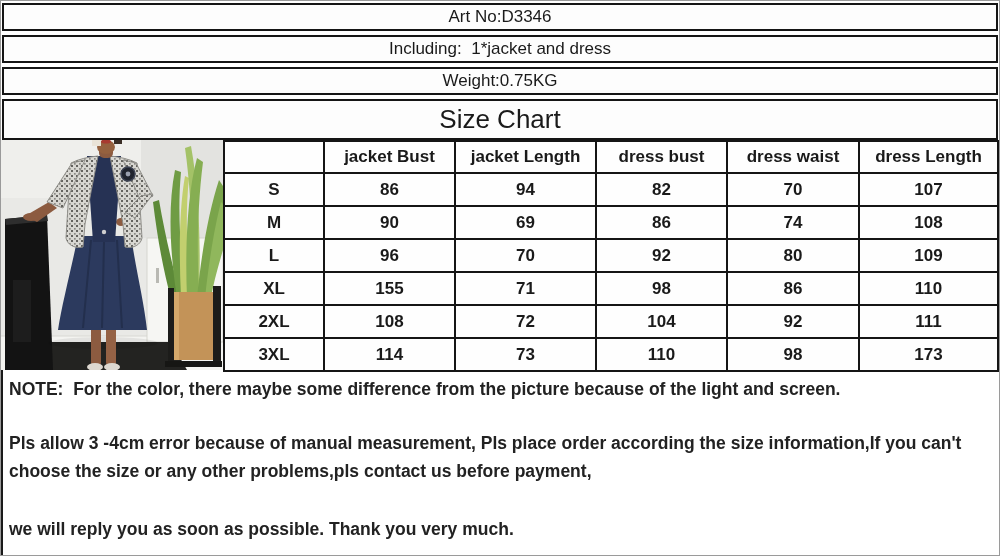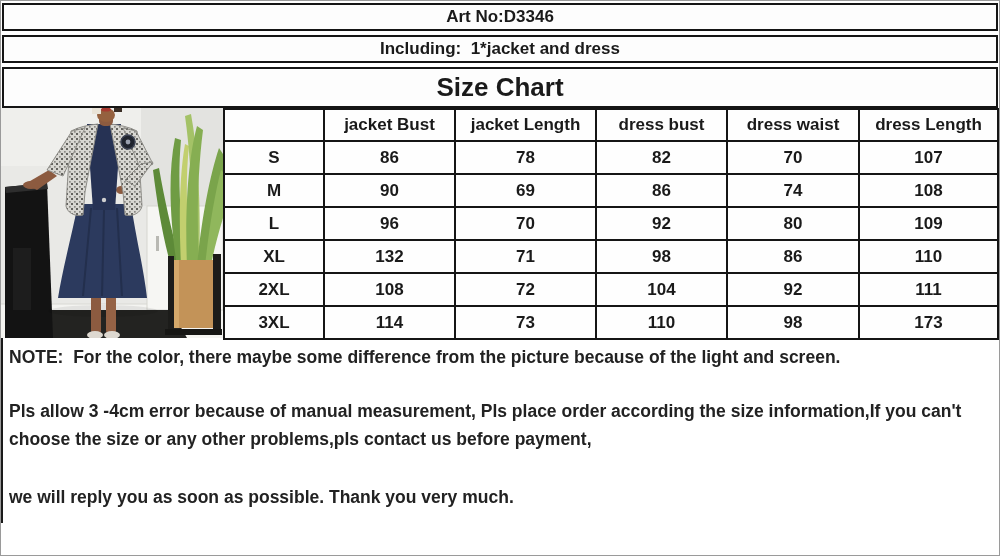--- a/index.html
+++ b/index.html
@@ -15,21 +15,21 @@
     background:#ffffff;
     overflow:hidden;
   }
 
   
   .info-rows { padding:2px 1px 0 1px; }
   .info-row {
     border:2px solid #151515;
     height:28px; margin-bottom:4px;
     display:flex; align-items:center; justify-content:center;
-    font-weight:bold; font-size:17px;
+    font-weight:normal; font-size:17px;
     white-space:pre-wrap; background:#fdfdfd;
   }
   .info-row.big { height:41px; font-size:26px; margin-bottom:0; }
 
   
   .middle { display:flex; height:230px; }
   .photo-wrap { width:222px; height:230px; flex:0 0 222px; background:#e9e9e6; }
   .photo-wrap svg { display:block; }
 
   table.size-table {
@@ -62,20 +62,23 @@
 <body>
 
 <div class="page">
 
   <div class="info-rows">
     <div class="info-row">
       <span>Art No:D3346</span>
     </div>
     <div class="info-row">
       <span>Including:  1*jacket and dress</span>
+    </div>
+    <div class="info-row">
+      <span>Weight:0.75KG</span>
     </div>
     <div class="info-row big">
       <span>Size Chart</span>
     </div>
   </div>
 
   <div class="middle">
 
     <div class="photo-wrap">
       <svg width="222" height="230" viewBox="0 0 222 230" xmlns="http://www.w3.org/2000/svg">
@@ -186,21 +189,21 @@
           <th>jacket Length</th>
           <th>dress bust</th>
           <th>dress waist</th>
           <th>dress Length</th>
         </tr>
       </thead>
       <tbody>
         <tr>
           <td class="size-label">S</td>
           <td>86</td>
-          <td>78</td>
+          <td>94</td>
           <td>82</td>
           <td>70</td>
           <td>107</td>
         </tr>
         <tr>
           <td class="size-label">M</td>
           <td>90</td>
           <td>69</td>
           <td>86</td>
           <td>74</td>
@@ -209,21 +212,21 @@
         <tr>
           <td class="size-label">L</td>
           <td>96</td>
           <td>70</td>
           <td>92</td>
           <td>80</td>
           <td>109</td>
         </tr>
         <tr>
           <td class="size-label">XL</td>
-          <td>132</td>
+          <td>155</td>
           <td>71</td>
           <td>98</td>
           <td>86</td>
           <td>110</td>
         </tr>
         <tr>
           <td class="size-label">2XL</td>
           <td>108</td>
           <td>72</td>
           <td>104</td>

